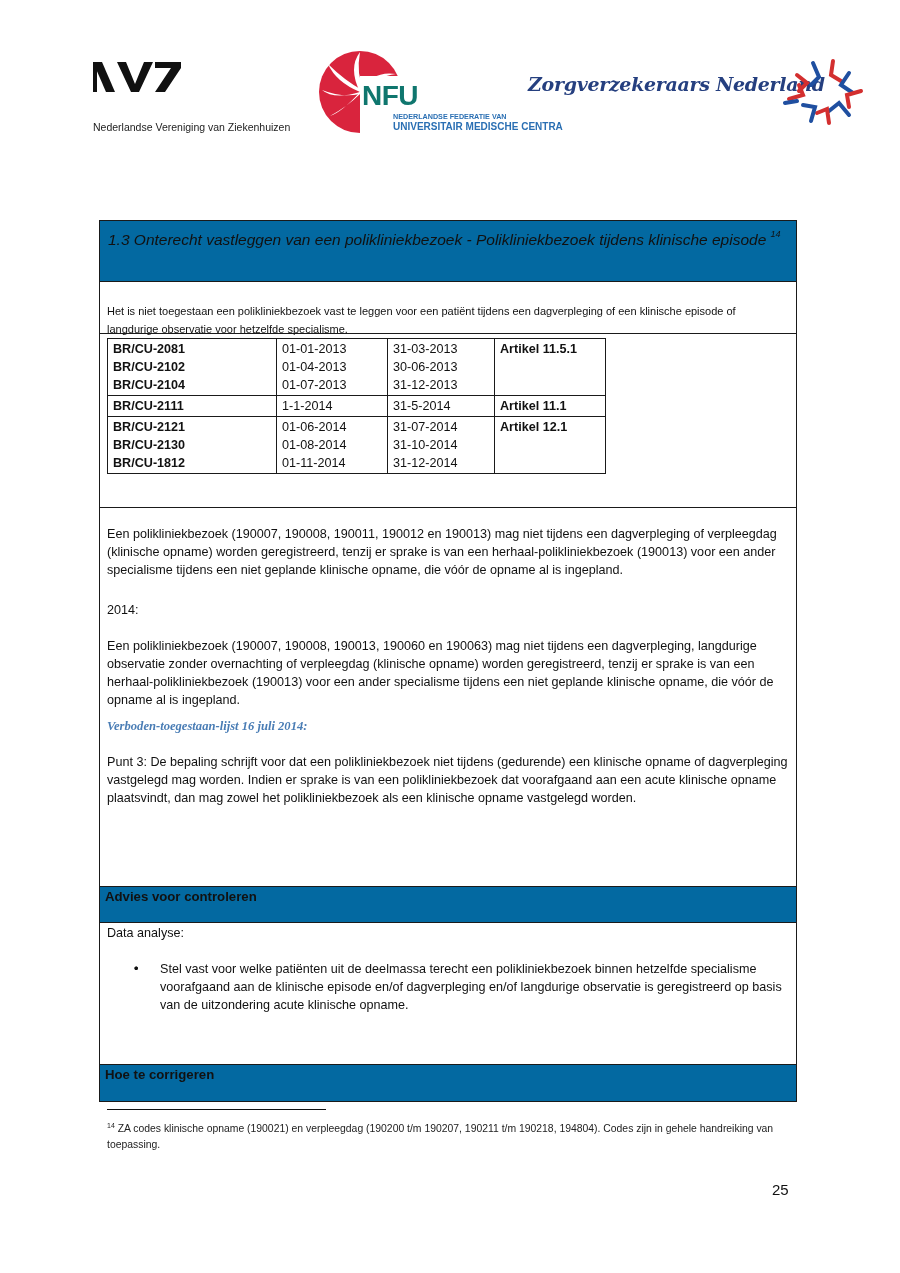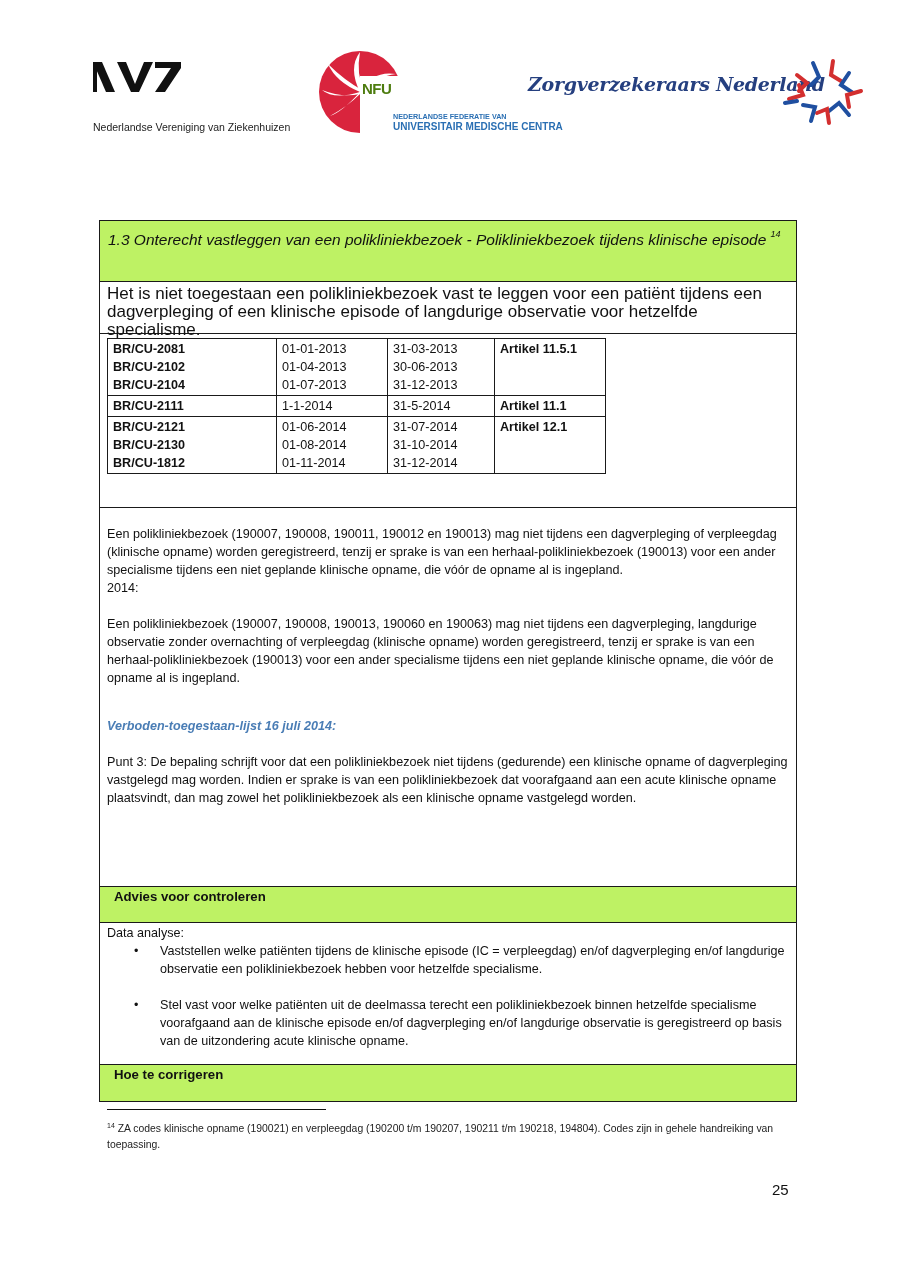--- a/index.html
+++ b/index.html
@@ -4,48 +4,48 @@
 <style>
   html, body { margin:0; padding:0; background:#ffffff; }
   body { width:900px; height:1273px; position:relative; overflow:hidden;
          font-family:"Liberation Sans", sans-serif; color:#111; }
   .abs { position:absolute; }
 
   
   .nvz-mark { left:93px; top:60px; width:90px; height:34px; }
   .nvz-sub { left:93px; top:121px; font-size:10.5px; color:#222; white-space:nowrap; }
   .nfu-swirl { left:318px; top:50px; width:84px; height:84px; }
-  .nfu-name { left:362px; top:80px; font-size:15px; font-weight:bold; color:#4d7c0f; letter-spacing:-0.5px; }
+  .nfu-name { left:362px; top:80px; font-size:28px; font-weight:bold; color:#0f766e; letter-spacing:-0.5px; }
   .nfu-line1 { left:393px; top:112px; font-size:7.2px; font-weight:bold; color:#2a6fb3; white-space:nowrap; }
   .nfu-line2 { left:393px; top:121px; font-size:10px; font-weight:bold; color:#2a6fb3; white-space:nowrap; }
   .zn-name { left:528px; top:73px; font-size:19px; font-weight:bold; font-style:italic; color:#253f7f;
              font-family:"DejaVu Serif", serif; letter-spacing:-0.3px; white-space:nowrap; }
   .zn-figure { left:783px; top:55px; width:84px; height:72px; }
 
   
   .box { left:99px; top:220px; width:696px; border:1.5px solid #1a1a1a; }
   .row { border-bottom:1.5px solid #1a1a1a; position:relative; box-sizing:border-box; }
   .row:last-child { border-bottom:none; }
-  .band { background:#bef264; }
+  .band { background:#0369a1; }
   .title-row { height:61px; padding:2px 8px; }
   .title-text { font-size:15.5px; font-style:italic; line-height:22px; color:#111; }
   .title-text sup { font-size:9px; vertical-align:8px; }
-  .intro-row { height:52px; padding:3px 7px; font-size:17px; line-height:18px; }
+  .intro-row { height:52px; padding:20px 7px; font-size:11px; line-height:18px; }
   .reg-row { padding:0 7px 0 7px; }
   .reg-head { font-size:15px; font-weight:bold; font-style:italic; color:#4a7db5; padding-top:2px; height:26px; }
   .br-table { border-collapse:collapse; margin-left:0px; margin-top:4px; font-size:12.6px; }
   .br-table td { border:1.5px solid #1a1a1a; padding:1px 5px; vertical-align:top; line-height:18px;margin-top:41px; }
   .br-table td.c1 { width:158px; font-weight:bold; }
   .br-table td.c2 { width:100px; }
   .br-table td.c3 { width:96px; }
   .br-table td.c4 { width:100px; font-weight:bold; }
   .text-block { font-size:12.6px; line-height:18px; }
   .para { margin:0; }
   .subhead-blue { font-size:12.6px; font-weight:bold; font-style:italic; color:#4a7db5; }
-  .band-row { height:36px; padding:2px 14px; font-size:13.2px; font-weight:bold; }
+  .band-row { height:36px; padding:2px 5px; font-size:13.2px; font-weight:bold; }
   .bullet-list { list-style:none; margin:0; padding:0; }
   .bullet-list li { position:relative; padding-left:53px; }
   .bullet-list li .dot { position:absolute; left:27px; top:0; }
   .foot-rule { left:107px; top:1109px; width:219px; height:1.2px; background:#111; }
   .footnote { left:107px; top:1118px; width:690px; font-size:10.4px; line-height:16px; color:#222; }
   .footnote sup { font-size:7px; vertical-align:4px; }
   .page-num { left:772px; top:1181px; font-size:15px; color:#111;text-align:right; }
 </style>
 </head>
 <body>
@@ -159,36 +159,35 @@
           <div>31-12-2014</div>
         </td>
         <td class="c4">Artikel 12.1</td>
       </tr>
     </tbody>
       </table>
   </div>
 
   <div class="row text-block" style="padding:0 7px; height:362px; margin-top:-1.5px;">
     <p class="para" style="margin-top:18px;">Een polikliniekbezoek (190007, 190008, 190011, 190012 en 190013) mag niet tijdens een dagverpleging of verpleegdag (klinische opname) worden geregistreerd, tenzij er sprake is van een herhaal-polikliniekbezoek (190013) voor een ander specialisme tijdens een niet geplande klinische opname, die vóór de opname al is ingepland.</p>
-    <p class="para" style="margin-top:0;">2014:</p>
+    <p class="para" style="margin-top:22px;">2014:</p>
     <p class="para" style="margin-top:18px;">Een polikliniekbezoek (190007, 190008, 190013, 190060 en 190063) mag niet tijdens een dagverpleging, langdurige observatie zonder overnachting of verpleegdag (klinische opname) worden geregistreerd, tenzij er sprake is van een herhaal-polikliniekbezoek (190013) voor een ander specialisme tijdens een niet geplande klinische opname, die vóór de opname al is ingepland.</p>
-    <p class="para subhead-blue" style="margin-top:30px;">Verboden-toegestaan-lijst 16 juli 2014:</p>
+    <p class="para subhead-blue" style="margin-top:8px;font-family:Liberation Serif, serif;">Verboden-toegestaan-lijst 16 juli 2014:</p>
     <p class="para" style="margin-top:18px;">Punt 3: De bepaling schrijft voor dat een polikliniekbezoek niet tijdens (gedurende) een klinische opname of dagverpleging vastgelegd mag worden. Indien er sprake is van een polikliniekbezoek dat voorafgaand aan een acute klinische opname plaatsvindt, dan mag zowel het polikliniekbezoek als een klinische opname vastgelegd worden.</p>
   </div>
 
   <div class="row band band-row">
     <span>Advies voor controleren</span>
   </div>
 
   <div class="row text-block" style="padding:1px 7px 0 7px; height:142px; overflow:hidden;">
     <p class="para">Data analyse:</p>
     <ul class="bullet-list">
       <li>
         <span class="dot">•</span>
-        <span>Vaststellen welke patiënten tijdens de klinische episode (IC = verpleegdag) en/of dagverpleging en/of langdurige observatie een polikliniekbezoek hebben voor hetzelfde specialisme.</span>
       </li>
       <li style="margin-top:18px;">
         <span class="dot">•</span>
         <span>Stel vast voor welke patiënten uit de deelmassa terecht een polikliniekbezoek binnen hetzelfde specialisme voorafgaand aan de klinische episode en/of dagverpleging en/of langdurige observatie is geregistreerd op basis van de uitzondering acute klinische opname.</span>
       </li>
     </ul>
   </div>
 
   <div class="row band band-row">
     <span>Hoe te corrigeren</span>

